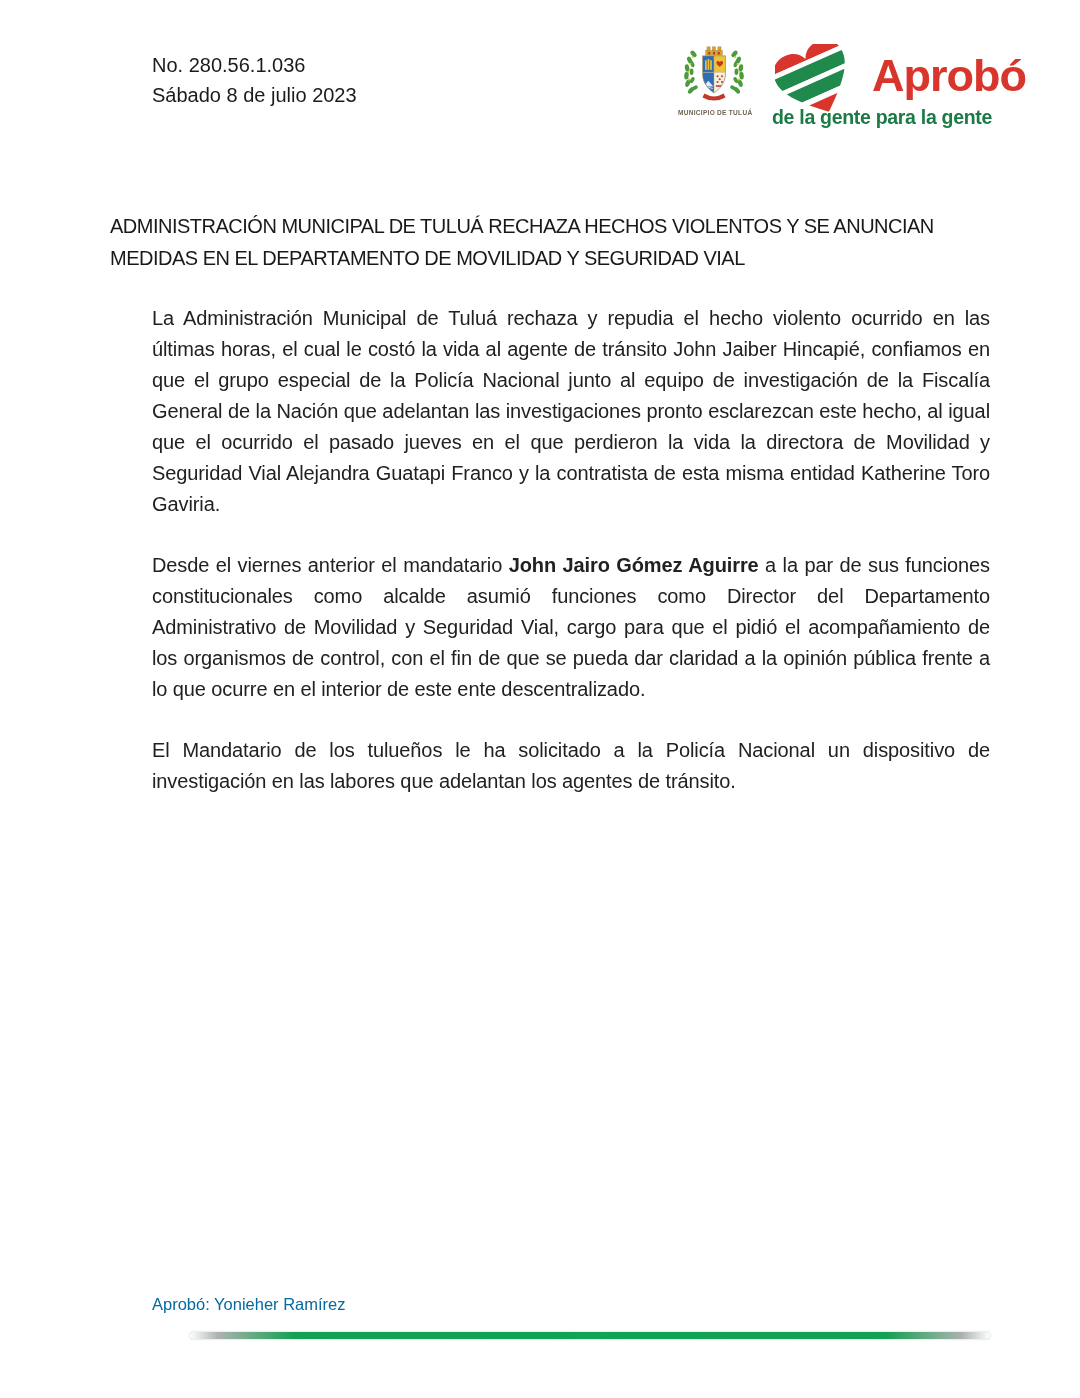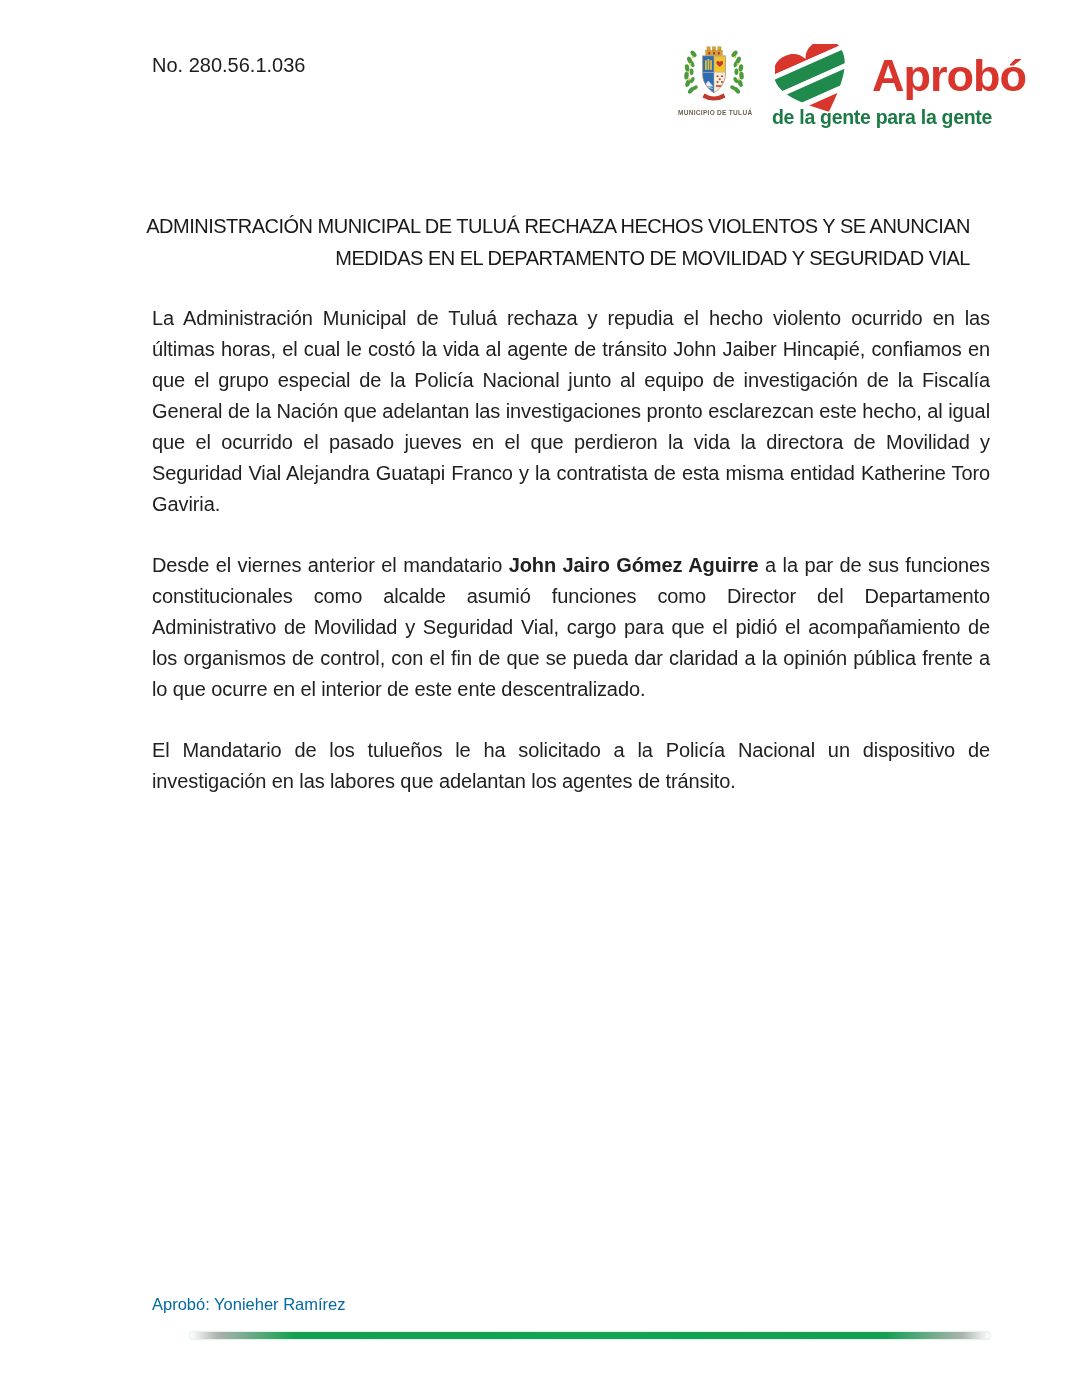--- a/index.html
+++ b/index.html
@@ -32,21 +32,21 @@
   }
   .brand-tagline{
     position:absolute;left:772px;top:106px;width:244px;
     font-size:19.5px;font-weight:bold;color:#1b7a45;letter-spacing:-.3px;
     white-space:nowrap;
   }
   
   .title{
     position:absolute;left:110px;top:210px;width:860px;margin:0;
     font-size:20px;font-weight:400;line-height:32px;letter-spacing:-.5px;
-    text-align:right;color:#191919;
+    text-align:left;color:#191919;
   }
   
   .body-text{
     position:absolute;left:152px;top:303px;width:846px;
     font-size:20px;line-height:31px;text-align:justify;color:#212121;
     letter-spacing:-.1px;
   }
   .body-text p{margin:0 8px 30px 0;}
   .body-text strong{font-weight:bold;}
   
@@ -68,20 +68,21 @@
     box-shadow:0 0 2px rgba(20,160,83,.45);
   }
 </style>
 </head>
 <body>
 
 <div class="page">
 
   <div class="doc-meta">
     <div>No. 280.56.1.036</div>
+    <div>Sábado 8 de julio 2023</div>
   </div>
 
   <div class="shield-wrap">
     <svg width="64" height="66" viewBox="0 0 100 100" aria-hidden="true">
 
       <g fill="#4a9b3f">
         <ellipse cx="14" cy="74" rx="3.5" ry="6" transform="rotate(40 14 74)"></ellipse>
         <ellipse cx="9" cy="63" rx="3.5" ry="6" transform="rotate(20 9 63)"></ellipse>
         <ellipse cx="7" cy="51" rx="3.5" ry="6" transform="rotate(5 7 51)"></ellipse>
         <ellipse cx="8" cy="39" rx="3.5" ry="6" transform="rotate(-10 8 39)"></ellipse>

